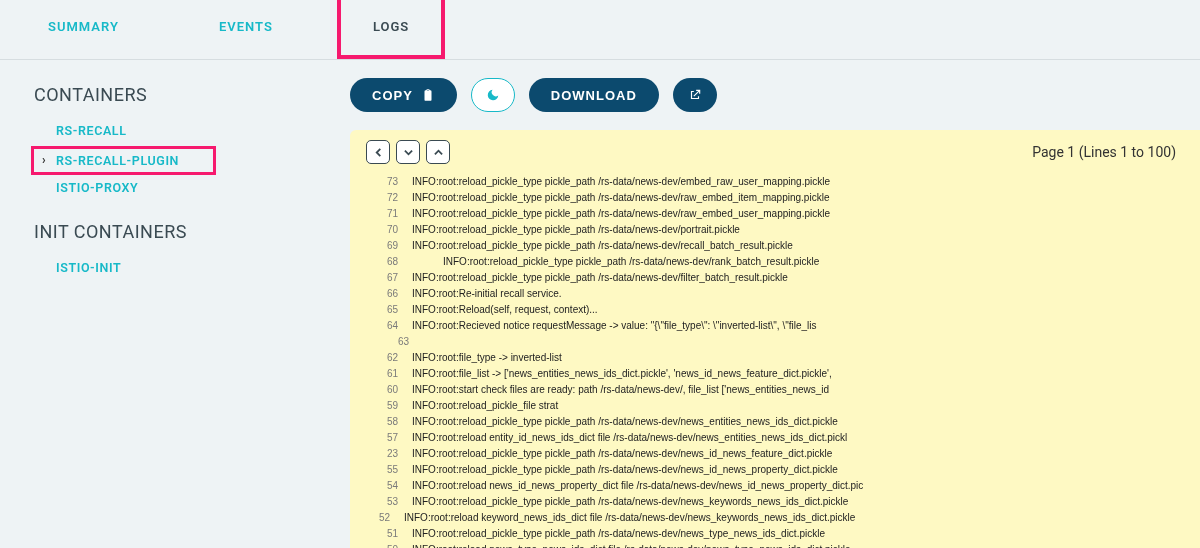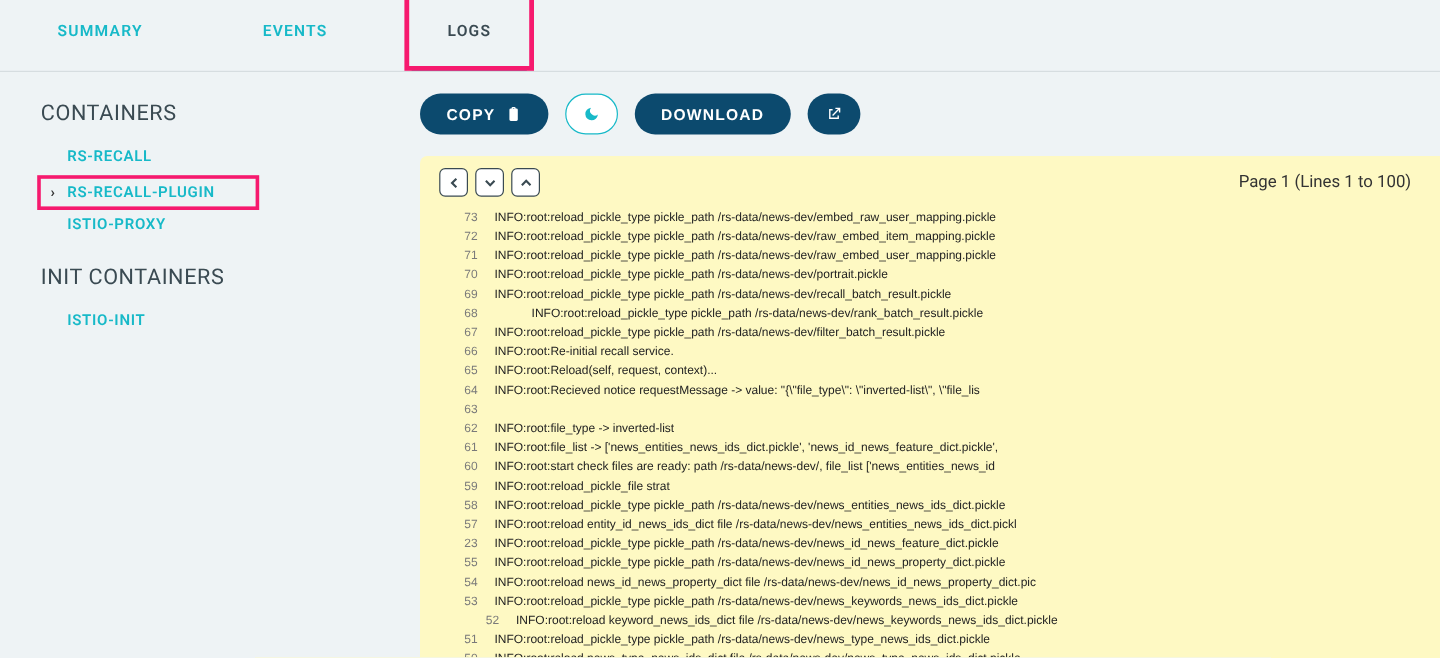--- a/index.html
+++ b/index.html
@@ -304,21 +304,21 @@
             <span class="lt">INFO:root:Re-initial recall service.</span>
           </div>
           <div class="log-line" style="padding-left: 8px;">
             <span class="ln" style="margin-left: 0px; width: 54px; padding-left: 8px;">65</span>
             <span class="lt">INFO:root:Reload(self, request, context)...</span>
           </div>
           <div class="log-line" style="padding-left: 8px;">
             <span class="ln" style="margin-left: 0px; width: 54px; padding-left: 8px;">64</span>
             <span class="lt">INFO:root:Recieved notice requestMessage -&gt; value: "{\"file_type\": \"inverted-list\", \"file_lis</span>
           </div>
-          <div class="log-line" style="padding-left: 8px;">
+          <div class="log-line" style="padding-left: 19px;">
             <span class="ln" style="margin-left: 0px; width: 54px; padding-left: 8px;">63</span>
             <span class="lt"></span>
           </div>
           <div class="log-line" style="padding-left: 8px;">
             <span class="ln" style="margin-left: 0px; width: 54px; padding-left: 8px;">62</span>
             <span class="lt">INFO:root:file_type -&gt; inverted-list</span>
           </div>
           <div class="log-line" style="padding-left: 8px;">
             <span class="ln" style="margin-left: 0px; width: 54px; padding-left: 8px;">61</span>
             <span class="lt">INFO:root:file_list -&gt; ['news_entities_news_ids_dict.pickle', 'news_id_news_feature_dict.pickle',</span>
@@ -348,21 +348,21 @@
             <span class="lt">INFO:root:reload_pickle_type pickle_path /rs-data/news-dev/news_id_news_property_dict.pickle</span>
           </div>
           <div class="log-line" style="padding-left: 8px;">
             <span class="ln" style="margin-left: 0px; width: 54px; padding-left: 8px;">54</span>
             <span class="lt">INFO:root:reload news_id_news_property_dict file /rs-data/news-dev/news_id_news_property_dict.pic</span>
           </div>
           <div class="log-line" style="padding-left: 8px;">
             <span class="ln" style="margin-left: 0px; width: 54px; padding-left: 8px;">53</span>
             <span class="lt">INFO:root:reload_pickle_type pickle_path /rs-data/news-dev/news_keywords_news_ids_dict.pickle</span>
           </div>
-          <div class="log-line" style="padding-left: 26px;">
+          <div class="log-line" style="padding-left: 0;">
             <span class="ln" style="margin-left: 0px; width: 54px; padding-left: 8px;">52</span>
             <span class="lt">INFO:root:reload keyword_news_ids_dict file /rs-data/news-dev/news_keywords_news_ids_dict.pickle</span>
           </div>
           <div class="log-line" style="padding-left: 8px;">
             <span class="ln" style="margin-left: 0px; width: 54px; padding-left: 8px;">51</span>
             <span class="lt">INFO:root:reload_pickle_type pickle_path /rs-data/news-dev/news_type_news_ids_dict.pickle</span>
           </div>
           <div class="log-line" style="padding-left: 8px;">
             <span class="ln" style="margin-left: 0px; width: 54px; padding-left: 8px;">50</span>
             <span class="lt">INFO:root:reload news_type_news_ids_dict file /rs-data/news-dev/news_type_news_ids_dict.pickle</span>

